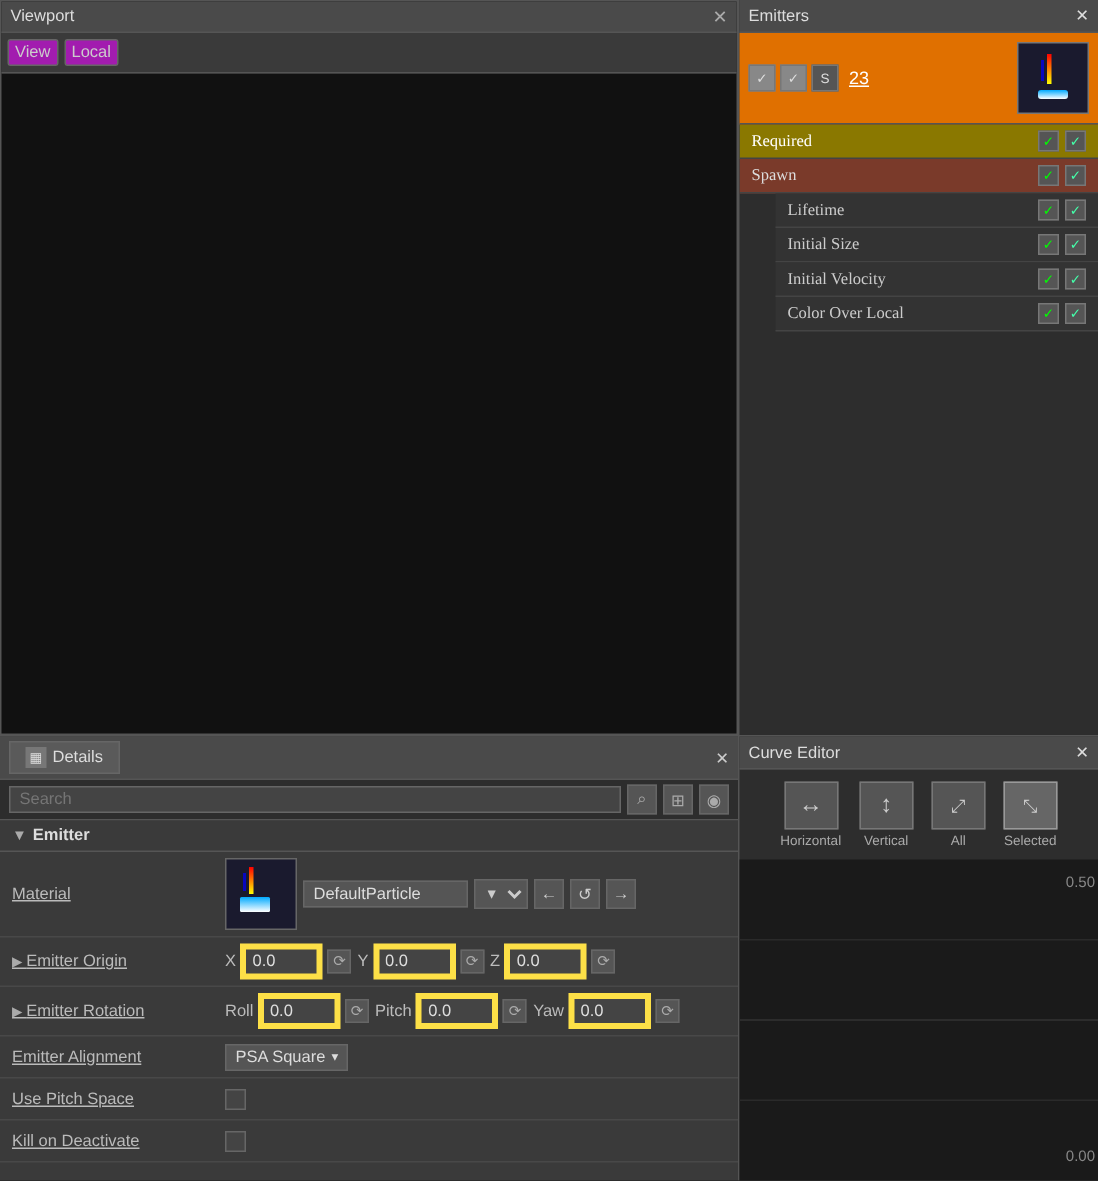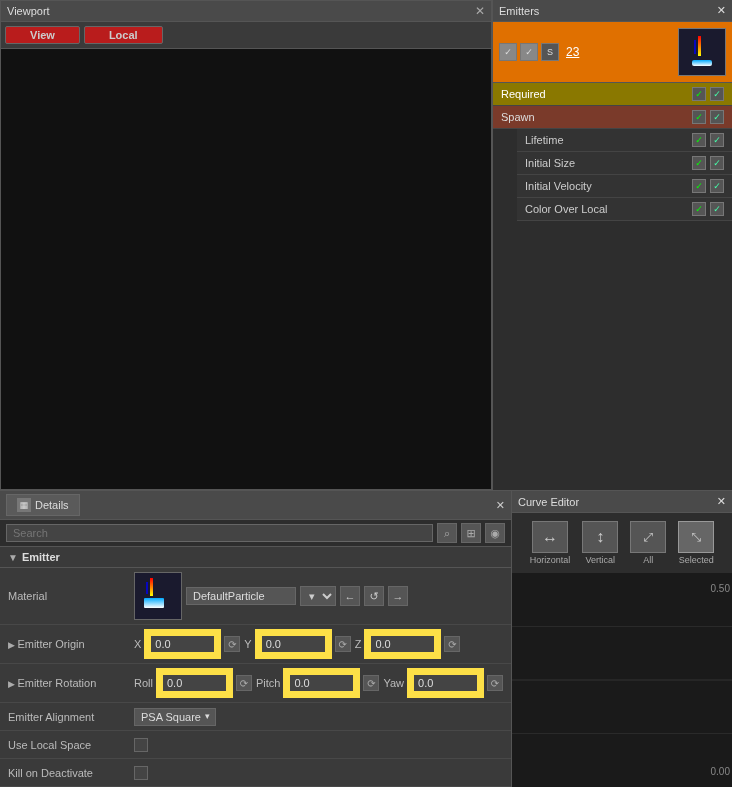--- a/index.html
+++ b/index.html
@@ -10,35 +10,35 @@
     .viewport-panel { flex: 1; border: 1px solid #555; background: #111; position: relative; }
     .emitters-panel { width: 240px; background: #2d2d2d; border-left: 1px solid #555; display: flex; flex-direction: column; }
     .bottom-section { display: flex; height: 297px; }
     .details-panel { flex: 1; background: #3a3a3a; border-top: 1px solid #555; display: flex; flex-direction: column; }
     .curve-editor-panel { width: 240px; background: #2d2d2d; border-top: 1px solid #555; border-left: 1px solid #555; display: flex; flex-direction: column; }
 
     
     .panel-titlebar { background: #4a4a4a; padding: 3px 6px; font-size: 11px; color: #ddd; display: flex; align-items: center; justify-content: space-between; border-bottom: 1px solid #555; }
     .panel-titlebar .close-btn { cursor: pointer; color: #aaa; font-size: 12px; }
     .viewport-toolbar { display: flex; gap: 4px; padding: 4px; background: #3a3a3a; border-bottom: 1px solid #555; }
-    .vp-btn { background: #b91c1c; color: #ccc; border: 1px solid #666; padding: 2px 24px; font-size: 11px; cursor: pointer; border-radius: 2px; font-weight: bold; }
+    .vp-btn { background: #a21caf; color: #ccc; border: 1px solid #666; padding: 2px 4px; font-size: 11px; cursor: pointer; border-radius: 2px; }
     .viewport-canvas { flex: 1; position: relative; background: #0d0d0d; overflow: hidden; }
 
     
     .emitters-header { background: #4a4a4a; padding: 4px 6px; font-size: 11px; color: #ddd; display: flex; align-items: center; justify-content: space-between; border-bottom: 1px solid #555; }
     .particle-emitter-block { background: #e07000; padding: 6px; display: flex; align-items: center; gap: 6px; border-bottom: 1px solid #555; }
     .pe-label { color: #fff; font-weight: bold; font-size: 12px; }
     .pe-icons { display: flex; gap: 3px; align-items: center; }
     .pe-icon-box { width: 18px; height: 18px; background: #555; border: 1px solid #777; display: flex; align-items: center; justify-content: center; font-size: 9px; color: #ddd; }
     .pe-icon-box.active { background: #888; }
     .pe-count { color: #fff; font-size: 12px; margin-left: 4px; text-decoration: underline; }
     .pe-thumbnail { width: 48px; height: 48px; background: #1a1a2e; border: 1px solid #777; display: flex; align-items: center; justify-content: center; margin-left: auto; }
 
     
-    .module-list { flex: 1; overflow-y: auto; }
+    .module-list { flex: 1; overflow-y: auto; font-family: Liberation Serif, serif; }
     .module-item { display: flex; align-items: center; justify-content: space-between; padding: 4px 8px; border-bottom: 1px solid #444; cursor: pointer; }
     .module-item.required { background: #8a7800; color: #fff; }
     .module-item.spawn { background: #7a3a2a; color: #ddd; }
     .module-item.normal { background: #333; margin-left: 24px; }
     .module-name { font-size: 11px; }
     .module-checks { display: flex; gap: 4px; align-items: center; }
     .chk { width: 14px; height: 14px; background: #555; border: 1px solid #777; display: flex; align-items: center; justify-content: center; font-size: 9px; color: #0f0; }
     .chk-g { color: #4fa; }
 
     
@@ -58,31 +58,31 @@
     .search-bar { padding: 3px 6px; background: #2d2d2d; border-bottom: 1px solid #555; display: flex; align-items: center; gap: 4px; }
     .search-input { flex: 1; background: #444; border: 1px solid #666; color: #ccc; padding: 2px 6px; font-size: 11px; }
     .search-icons { display: flex; gap: 4px; }
     .search-icon-btn { width: 20px; height: 20px; background: #555; border: 1px solid #666; display: flex; align-items: center; justify-content: center; cursor: pointer; font-size: 11px; color: #aaa; }
     .details-body { flex: 1; overflow-y: auto; padding: 0; }
     .section-header { background: #3a3a3a; padding: 4px 8px; font-size: 11px; color: #ddd; display: flex; align-items: center; gap: 4px; border-bottom: 1px solid #555; font-weight: bold; }
     .section-arrow { color: #aaa; font-size: 10px; }
 
     
     .prop-row { display: flex; align-items: center; padding: 4px 8px; border-bottom: 1px solid #484848; gap: 6px; min-height: 28px; }
-    .prop-label { width: 120px; color: #bbb; font-size: 11px; flex-shrink: 0; }
-    .prop-content { flex: 1; display: flex; align-items: center; gap: 4px; }
+    .prop-label { width: 120px; color: #bbb; font-size: 11px; flex-shrink: 0; text-decoration: underline; }
+    .prop-content { flex: 1; display: flex; align-items: center; gap: 4px; margin-left: 16px; }
     .mat-thumbnail { width: 48px; height: 48px; background: #1a1a2e; border: 1px solid #666; display: flex; align-items: center; justify-content: center; flex-shrink: 0; }
     .mat-name-field { background: #555; border: 1px solid #666; color: #ddd; padding: 2px 6px; font-size: 11px; width: 110px; }
     .mat-dropdown { background: #555; border: 1px solid #666; padding: 2px 4px; cursor: pointer; color: #ccc; font-size: 11px; }
     .mat-action-btn { width: 20px; height: 20px; background: #555; border: 1px solid #666; display: flex; align-items: center; justify-content: center; cursor: pointer; font-size: 11px; color: #ccc; }
 
     
     .vec-field { display: flex; align-items: center; gap: 3px; }
     .vec-label { color: #bbb; font-size: 11px; }
-    .vec-input { background: #444; border: 7px solid #fde047; color: #ddd; padding: 2px 4px; width: 77px; font-size: 11px; }
+    .vec-input { background: #444; border: 4px solid #fde047; color: #ddd; padding: 2px 4px; width: 55px; font-size: 11px; }
     .vec-arrow { width: 16px; height: 16px; background: #555; border: 1px solid #666; display: flex; align-items: center; justify-content: center; cursor: pointer; font-size: 10px; color: #aaa; }
 
     
     .dropdown-field { background: #555; border: 1px solid #666; color: #ddd; padding: 2px 6px; font-size: 11px; display: flex; align-items: flex-start; gap: 4px; cursor: pointer; }
     .dropdown-arrow { font-size: 9px; }
 
     
     .prop-checkbox { width: 14px; height: 14px; background: #444; border: 1px solid #666; display: flex; align-items: center; justify-content: center; cursor: pointer; }
 
     
@@ -306,21 +306,21 @@
         <span class="prop-label">Emitter Alignment</span>
         <div class="prop-content">
           <div class="dropdown-field">
             <span>PSA Square</span>
             <span class="dropdown-arrow">▾</span>
           </div>
         </div>
       </div>
 
       <div class="prop-row">
-        <span class="prop-label">Use Local Space</span>
+        <span class="prop-label">Use Pitch Space</span>
         <div class="prop-content">
           <div class="prop-checkbox"></div>
         </div>
       </div>
 
       <div class="prop-row">
         <span class="prop-label">Kill on Deactivate</span>
         <div class="prop-content">
           <div class="prop-checkbox"></div>
         </div>

